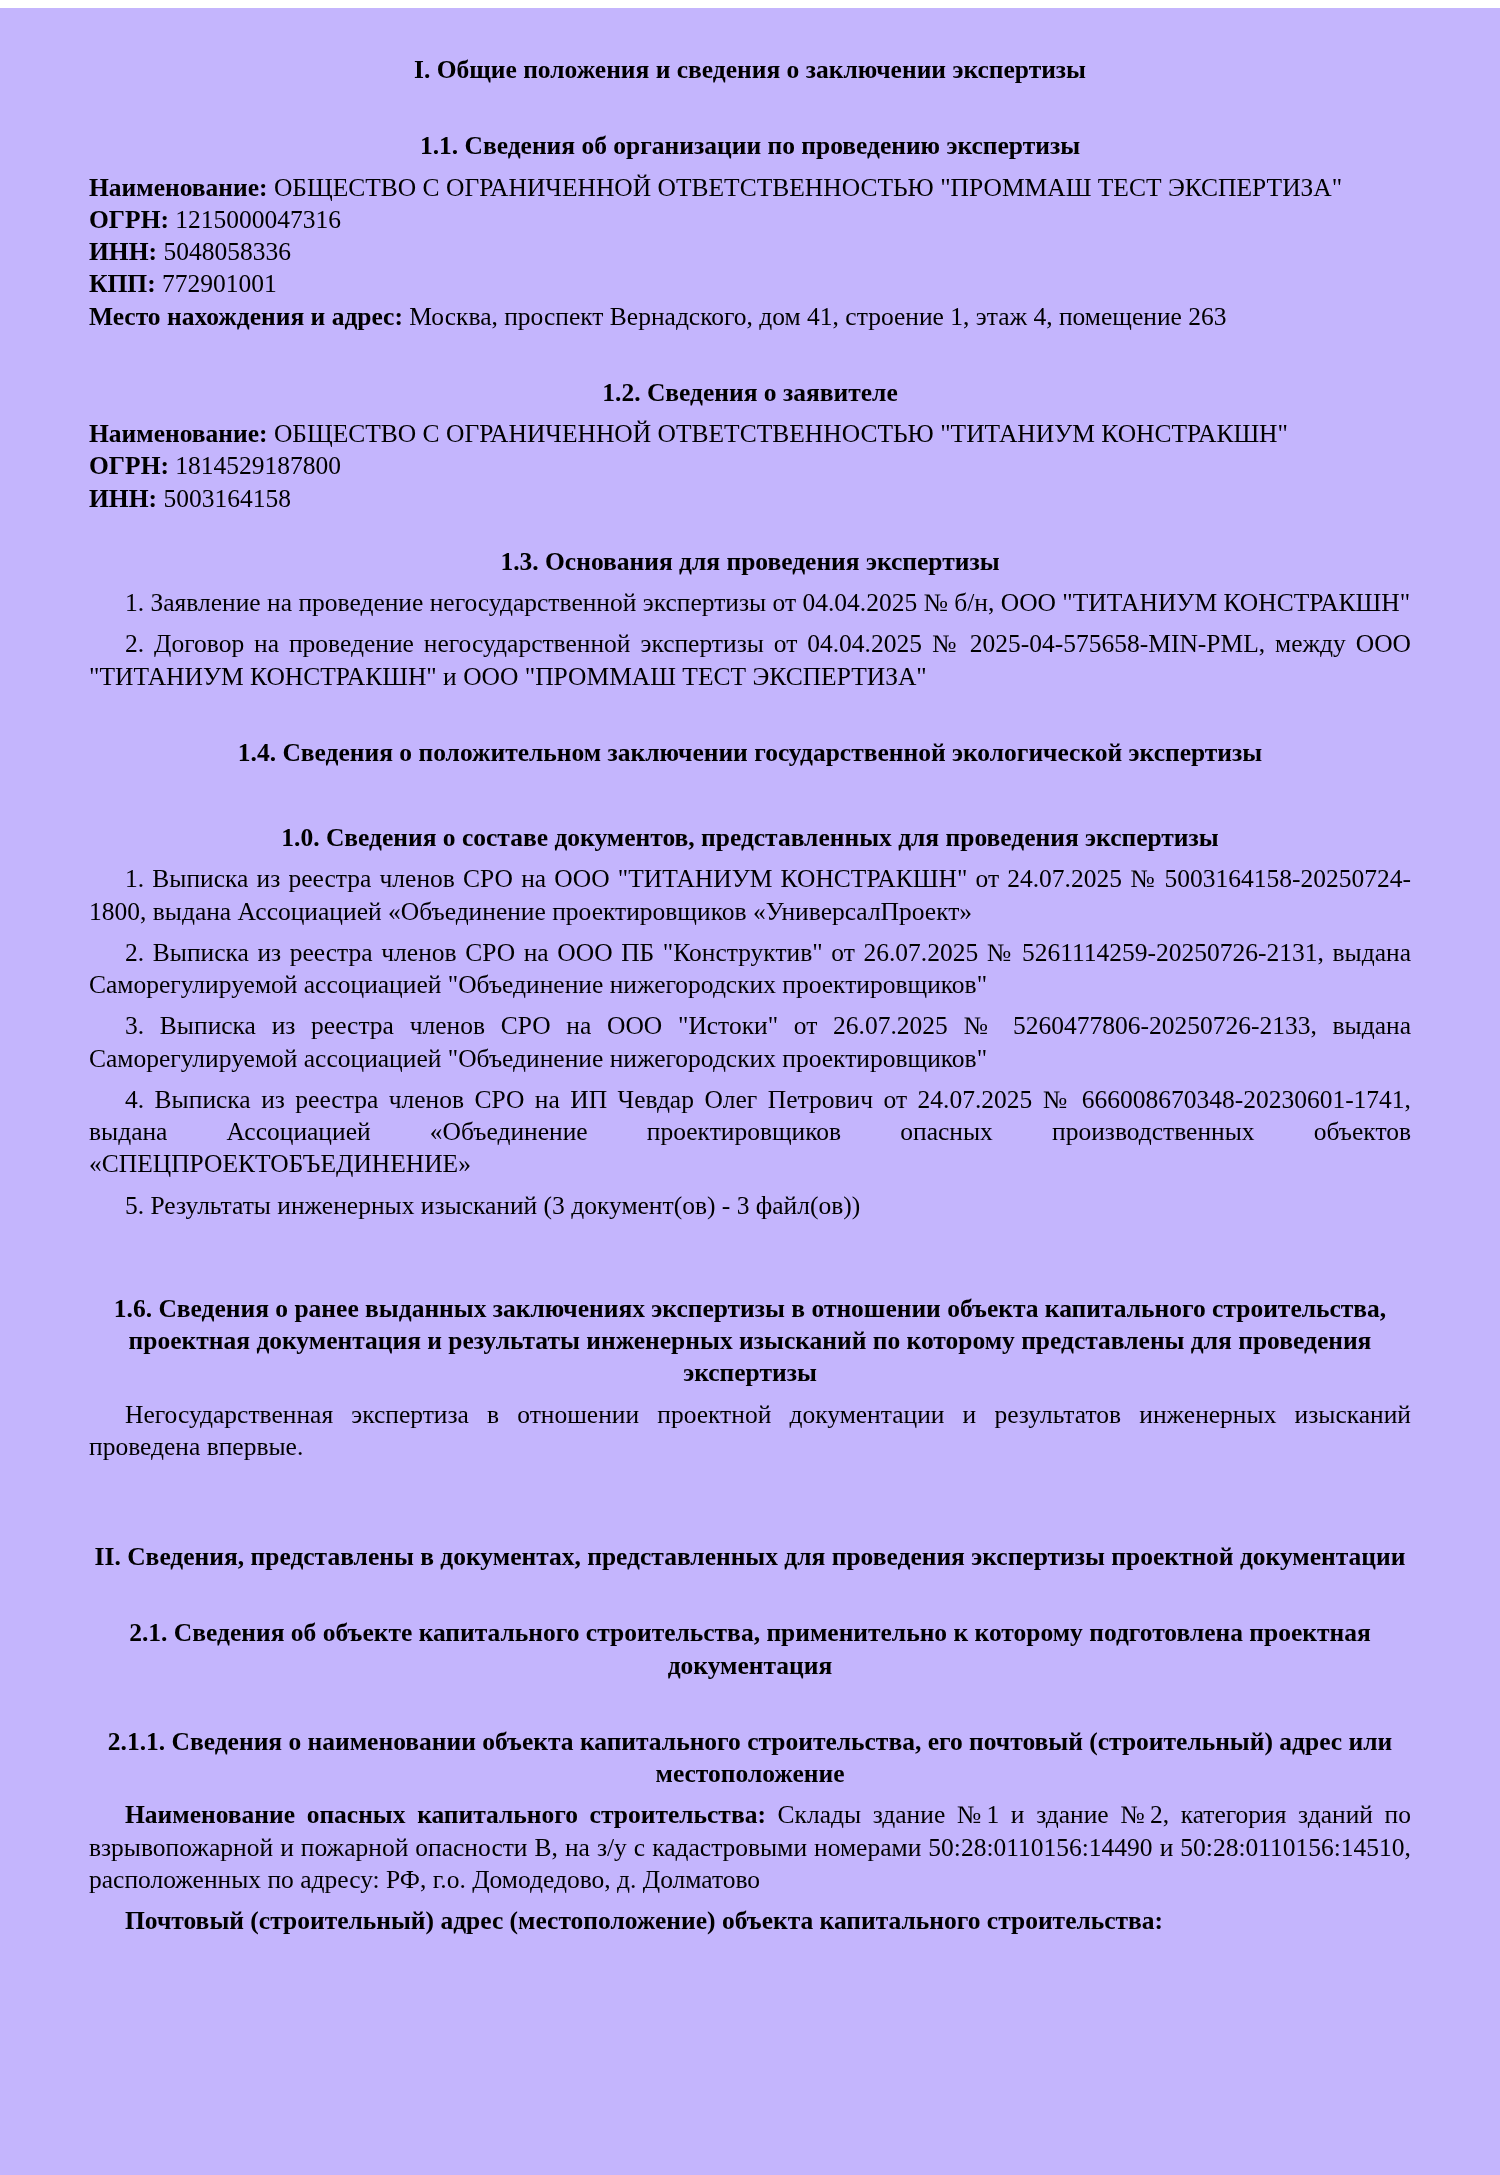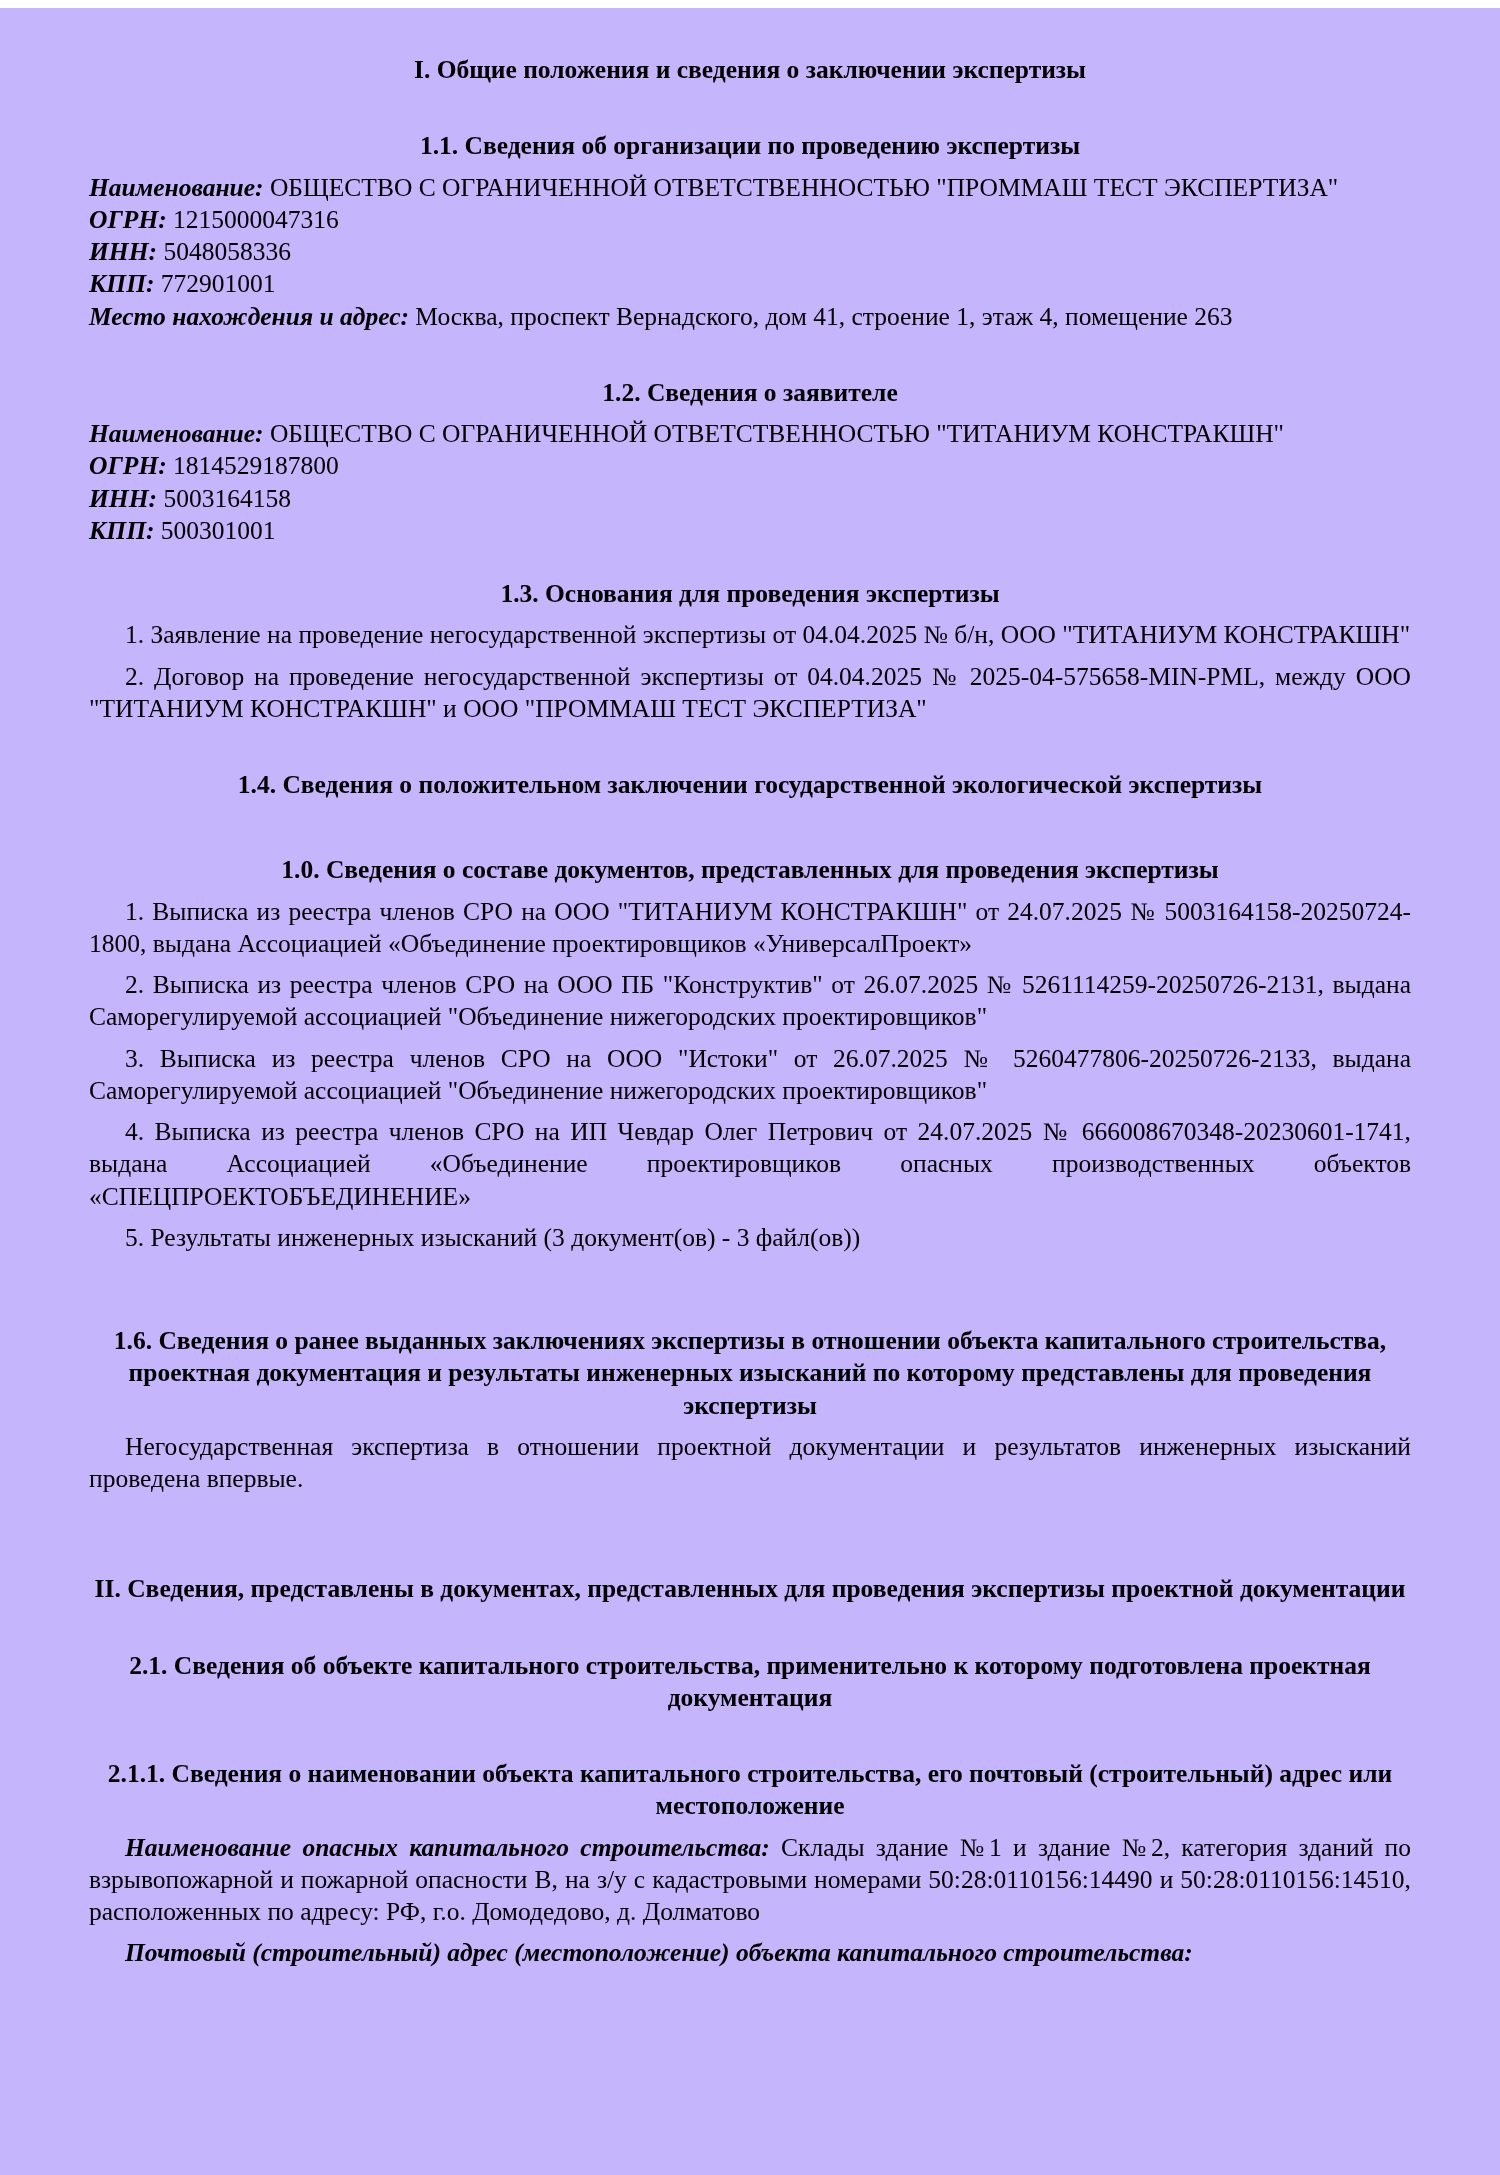--- a/index.html
+++ b/index.html
@@ -51,21 +51,21 @@
     margin: 0;
     padding: 0;
     text-align: justify;
     text-justify: inter-word;
     line-height: 1.265;
     font-size: 25.5px;
   }
   p.body.indent { text-indent: 36px; }
   p.body.left   { text-align: left; }
 
-  .b { font-weight: bold; font-style: italic; }
+  .b { font-weight: bold; }
 </style>
 </head>
 <body>
 
 <div class="page">
   <div class="doc">
 
     <h1 class="sec-title">I. Общие положения и сведения о заключении экспертизы</h1>
 
     <div class="sp-lg"></div>
@@ -78,21 +78,20 @@
     <p class="body left"><span class="b">КПП:</span><span> 772901001</span></p>
     <p class="body left"><span class="b">Место нахождения и адрес:</span><span> Москва, проспект Вернадского, дом 41, строение 1, этаж 4, помещение 263</span></p>
 
     <div class="sp-lg"></div>
 
     <h2 class="sec-title">1.2. Сведения о заявителе</h2>
     <div class="sp-xs"></div>
     <p class="body left"><span class="b">Наименование:</span><span> ОБЩЕСТВО С ОГРАНИЧЕННОЙ ОТВЕТСТВЕННОСТЬЮ "ТИТАНИУМ КОНСТРАКШН"</span></p>
     <p class="body left"><span class="b">ОГРН:</span><span> 1814529187800</span></p>
     <p class="body left"><span class="b">ИНН:</span><span> 5003164158</span></p>
-    <p class="body left"><span class="b">КПП:</span><span> 500301001</span></p>
 
     <div class="sp-md"></div>
 
     <h2 class="sec-title">1.3. Основания для проведения экспертизы</h2>
     <div class="sp-xs"></div>
     <p class="body indent">1. Заявление на проведение негосударственной экспертизы от 04.04.2025 №  б/н, ООО "ТИТАНИУМ КОНСТРАКШН"</p>
     <div class="sp-xs"></div>
     <p class="body indent">2. Договор на проведение негосударственной экспертизы от 04.04.2025 № 2025-04-575658-MIN-PML, между ООО "ТИТАНИУМ КОНСТРАКШН" и ООО "ПРОММАШ ТЕСТ ЭКСПЕРТИЗА"</p>
 
     <div class="sp-lg"></div>

